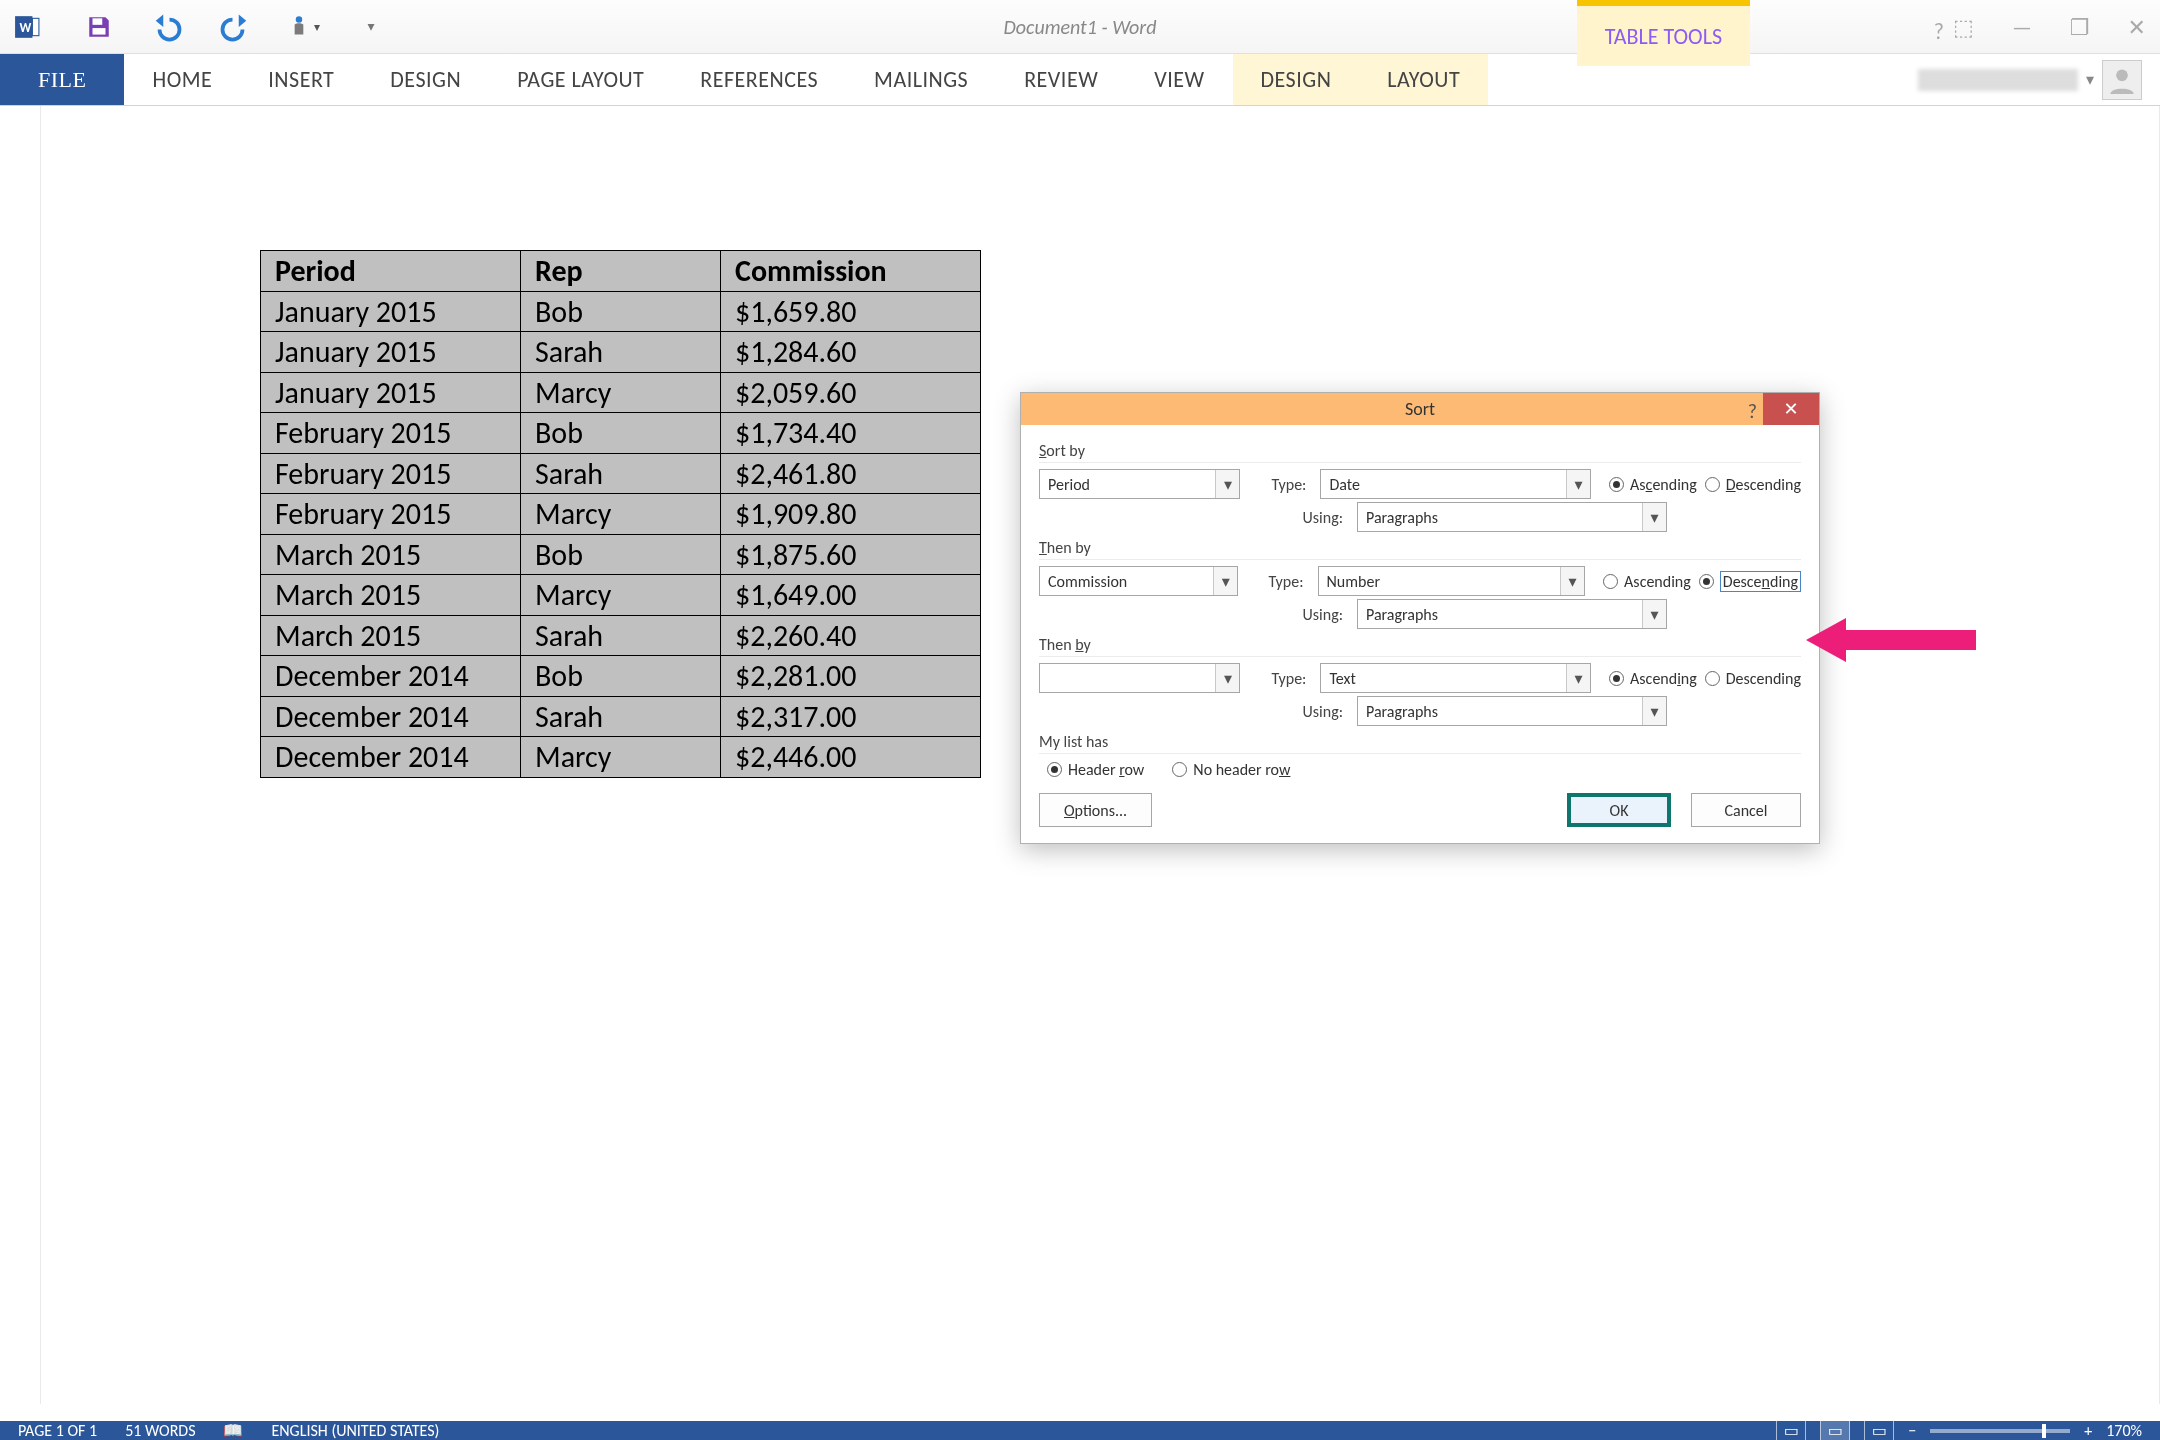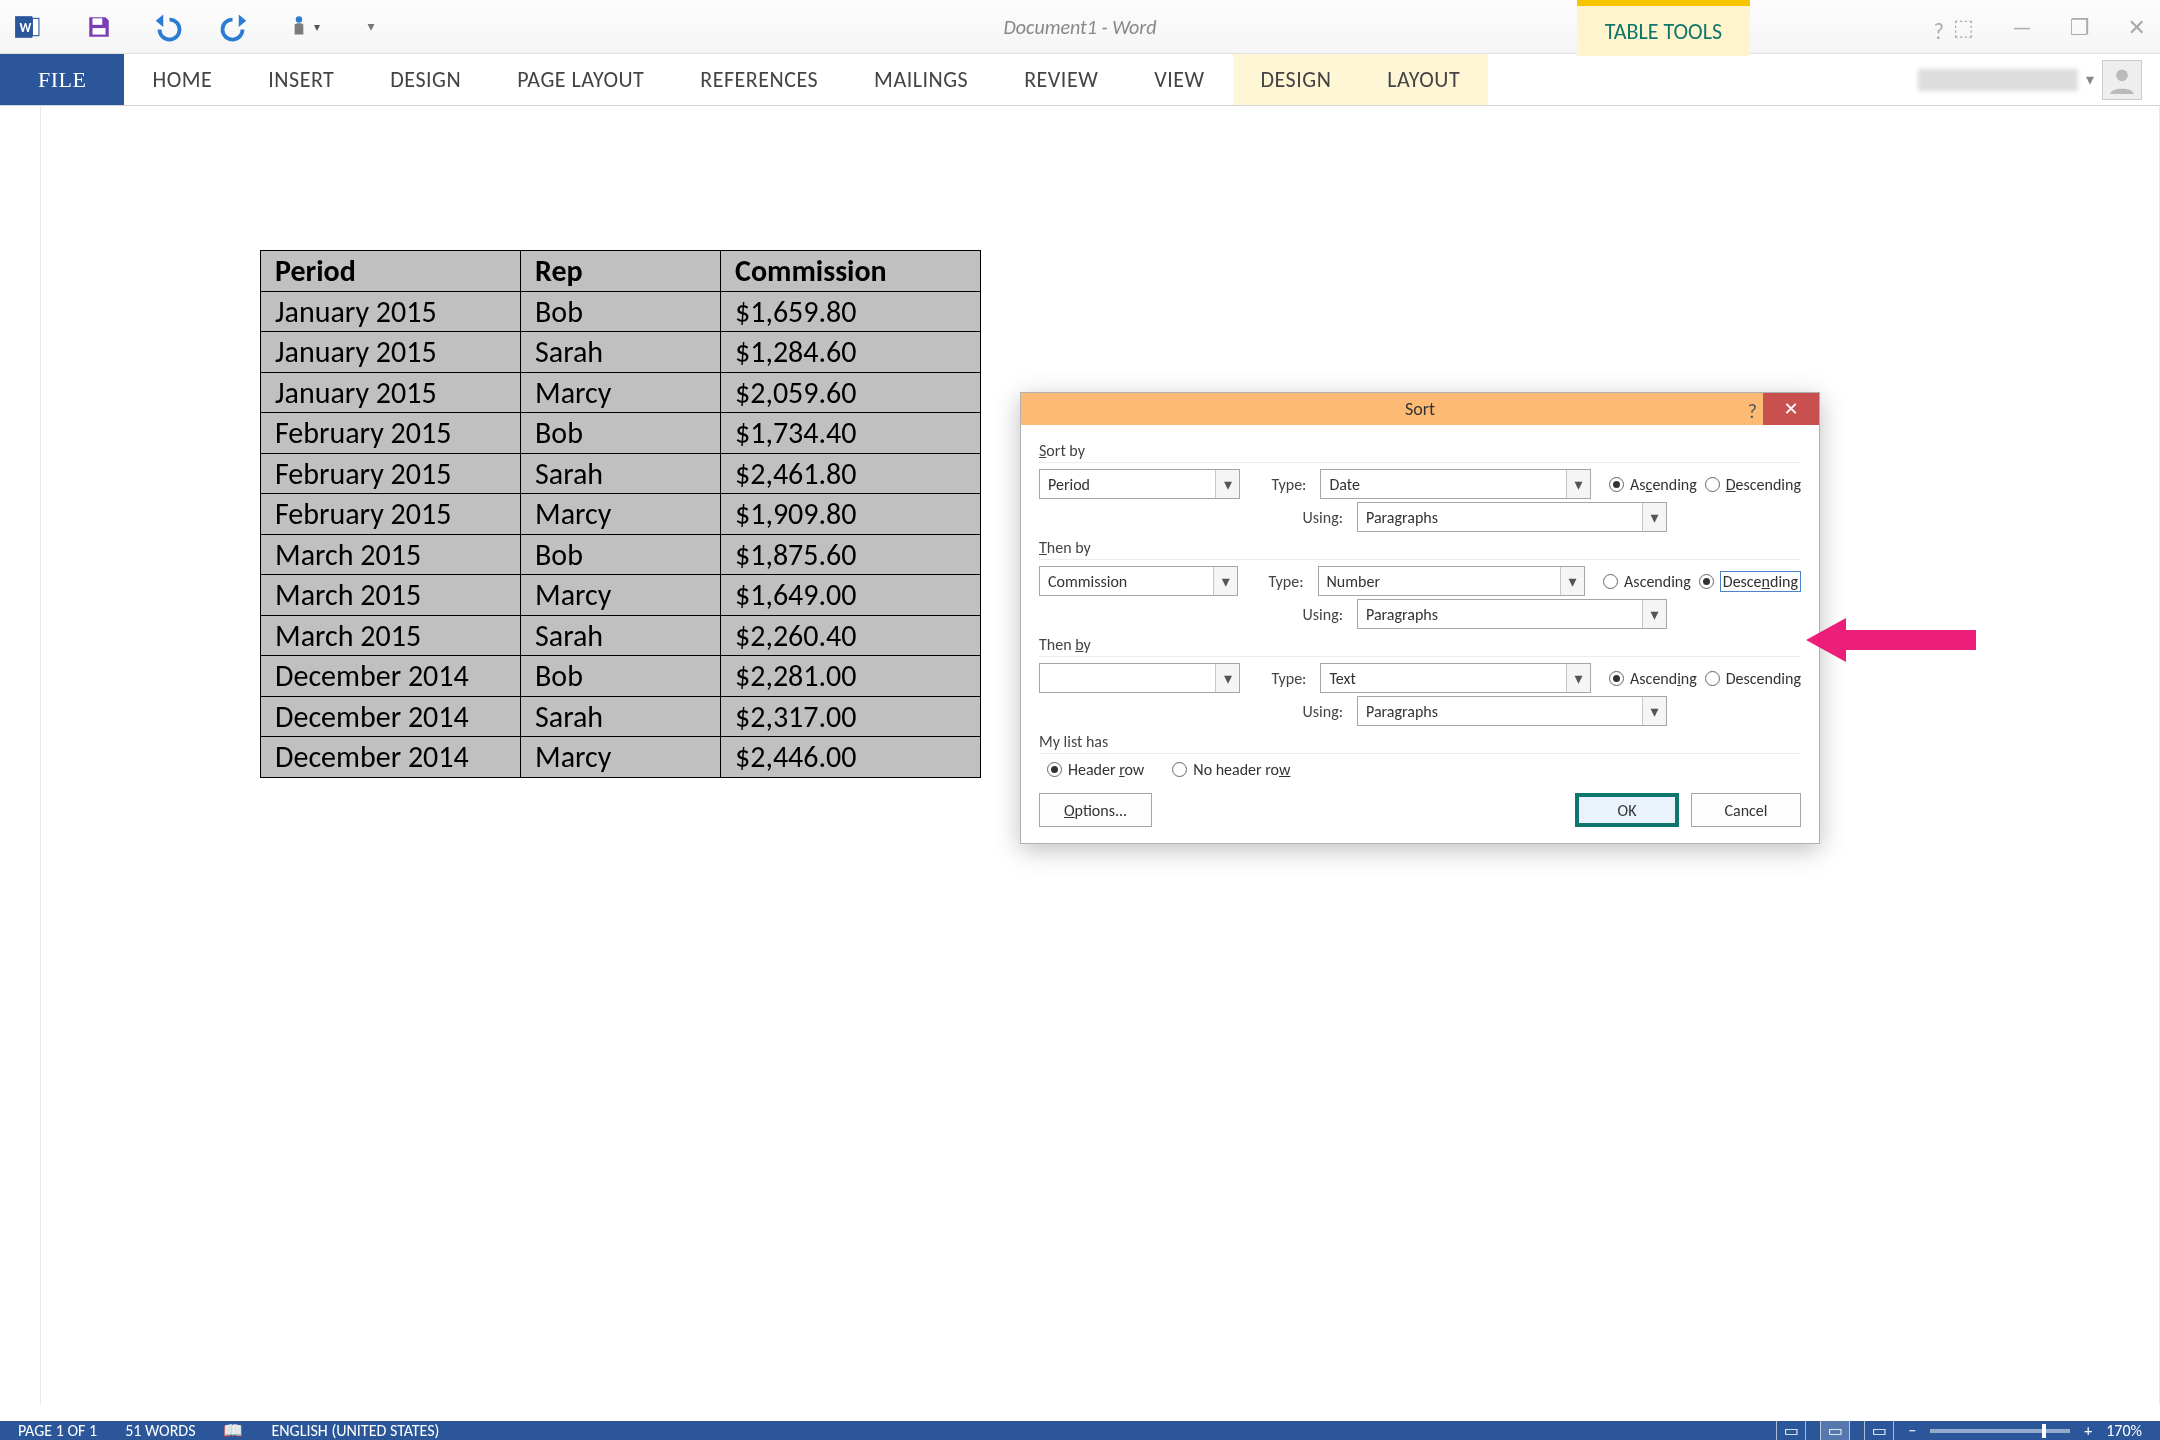--- a/index.html
+++ b/index.html
@@ -7,21 +7,21 @@
   body { transform-origin: top left; }
 
   
   .titlebar { height: 54px; display: flex; align-items: center; background: linear-gradient(#fdfdfd,#f5f5f5); border-bottom: 1px solid #e0e0e0; position: relative; }
   .app-icon { width: 30px; height: 30px; margin-left: 12px; display:flex; align-items:center; justify-content:center;}
   .app-icon svg { width: 26px; height: 26px; }
   .qat { display: flex; align-items: center; gap: 34px; margin-left: 40px; }
   .qat .btn { width: 34px; height: 34px; display:flex; align-items:center; justify-content:center; color:#2b579a; }
   .doc-title { position: absolute; left: 50%; transform: translateX(-50%); color: #888; font-size: 20px; font-style: italic; }
   .window-controls { position: absolute; right: 14px; top: 14px; display:flex; gap: 38px; color:#aaa; font-size:22px;}
-  .table-tools-tab { position:absolute; right:410px; top:0; height:56px; background:#fff4cc; border-top:6px solid #f6c500; padding:0 28px; display:flex; align-items:center; color:#0f766e; font-size:22px;}
+  .table-tools-tab { position:absolute; right:410px; top:0; height:66px; background:#fff4cc; border-top:6px solid #f6c500; padding:0 28px; display:flex; align-items:center; color:#8b5cf6; font-size:22px;}
   .help-icon{position:absolute; right:216px; top:18px; color:#aaa; font-size:22px;}
 
   
   .ribbon { height: 52px; display: flex; align-items: stretch; border-bottom: 1px solid #d4d4d4; }
   .tab { padding: 0 28px; display:flex; align-items:center; font-size: 22px; color: #444; letter-spacing: 0.5px;}
   .tab.file { background:#2b579a; color:#fff; font-size:22px; padding:0 38px;font-family:Liberation Serif, serif;}
   .tab.context { background:#fff6d6;}
   .user-chip { margin-left:auto; display:flex; align-items:center; padding-right:18px; gap:8px;}
   .user-chip .blur{ width:160px; height:22px; background:#ddd; filter:blur(2px);}
   .user-chip .av{ width:40px;height:40px;background:#eee;border:1px solid #ccc; display:flex;align-items:center;justify-content:center;}
@@ -50,21 +50,21 @@
   .combo .caret{ position:absolute; right:0; top:0; width:24px; height:100%; border-left:1px solid #c8c8c8; display:flex;align-items:center;justify-content:center; color:#555; background:#f5f5f5;}
   .w-col{ width:230px;}
   .w-type{width:310px;}
   .lbl{ width:60px; text-align:right; font-size:16px; color:#444;}
   .radio{ display:flex; align-items:center; gap:6px; font-size:16px;}
   .radio .r{ width:15px;height:15px;border:1px solid #666;border-radius:50%; display:flex;align-items:center;justify-content:center;}
   .radio .r.sel::after{ content:""; width:7px;height:7px;background:#333;border-radius:50%;}
   .radios-col{ display:flex; flex-direction:row; gap:8px; padding-left:4px;}
   .btn-d{ border:1px solid #a6a6a6; height:34px; padding:0 24px; background:#fdfdfd; display:flex;align-items:center;justify-content:center; font-size:16px;}
   .btn-d.primary{ border:4px solid #0f766e; background:#eaf3fb; width:104px;}
-  .btn-row{ display:flex; justify-content:flex-start; gap:12px; margin-top:14px;}
+  .btn-row{ display:flex; justify-content:flex-start; gap:20px; margin-top:14px;}
   .btn-row .opt{ margin-right:auto;}
   .highlight-box{ border:1px solid #4a86c7; padding:0 2px; }
 
   
   .arrow-ann{ position:absolute; left:1806px; top:610px; }
 
   
   .statusbar{ position:absolute; left:0; right:0; bottom:0; height:19px; background:#2b579a; color:#fff; display:flex; align-items:center; font-size:16px; padding:0 18px;}
   .statusbar .sep{width:28px;}
   .statusbar .right{ margin-left:auto; display:flex; align-items:center; gap:14px;}

